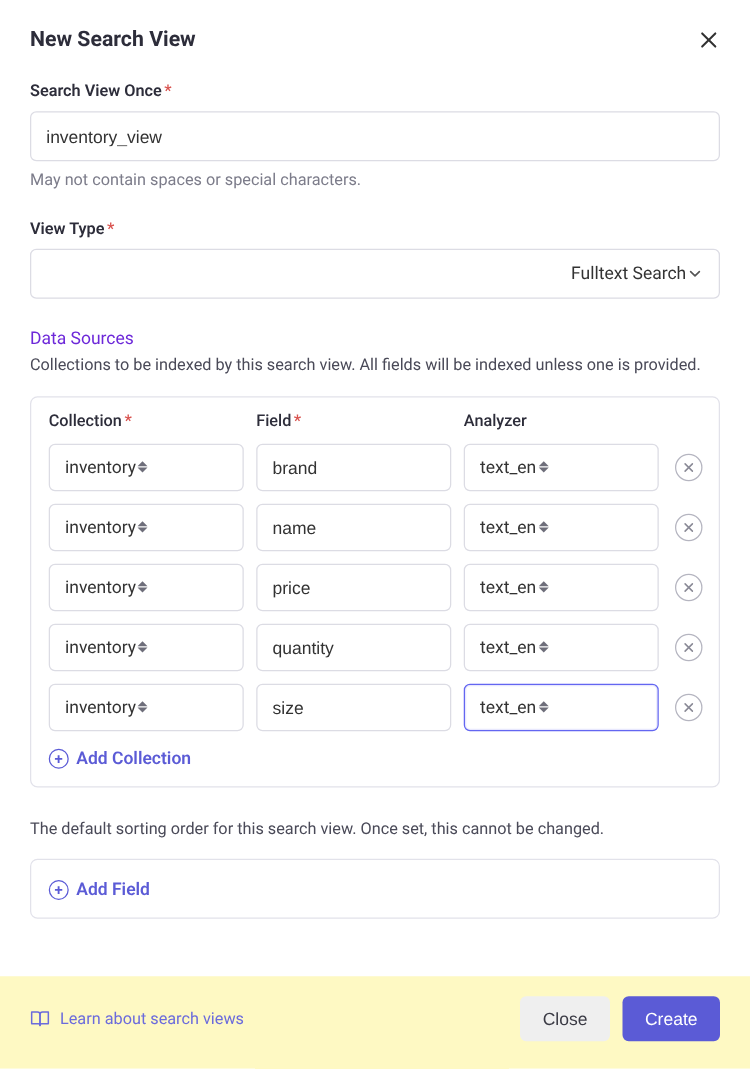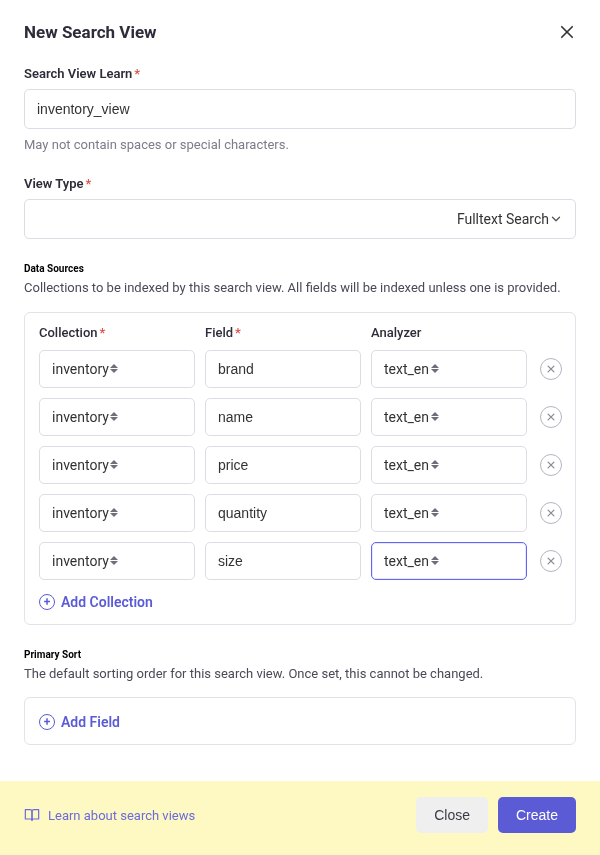--- a/index.html
+++ b/index.html
@@ -62,23 +62,23 @@
   .select-wrap {
     display: flex;
     align-items: center;
     justify-content: flex-end;
     padding: 0 12px;
     cursor: pointer;
   }
   .select-value { font-size: 14px; color: #333; }
   .chev { width: 14px; height: 14px; color: #555; }
   .section-title {
-    font-size: 10px;
-    font-weight: 700;
-    color: #000000;
+    font-size: 14px;
+    font-weight: 400;
+    color: #6d28d9;
     margin-bottom: 4px;
   }
   .section-desc {
     font-size: 13px;
     color: #4a4a58;
     line-height: 1.5;
     margin: 0 0 14px 0;
   }
   .panel {
     border: 1px solid #e2e2ea;
@@ -212,21 +212,21 @@
     <div class="close-x">
       <svg viewBox="0 0 24 24" fill="none" stroke="currentColor" stroke-width="2.2" stroke-linecap="round">
         <line x1="5" y1="5" x2="19" y2="19"></line>
           <line x1="19" y1="5" x2="5" y2="19"></line>
       </svg>
     </div>
   </div>
 
   <div class="block">
     <label class="section-label">
-      <span>Search View Learn</span><span class="req">*</span>
+      <span>Search View Once</span><span class="req">*</span>
     </label>
     <input class="text-input" type="text" value="inventory_view" style="">
     <div class="hint">May not contain spaces or special characters.</div>
   </div>
 
   <div class="block">
     <label class="section-label">
       <span>View Type</span><span class="req">*</span>
     </label>
     <div class="select-wrap">
@@ -369,21 +369,20 @@
           </div>
         </div>
       <div class="add-link">
         <span class="plus">+</span>
         <span>Add Collection</span>
       </div>
     </div>
   </div>
 
   <div class="block">
-    <div class="section-title">Primary Sort</div>
     <p class="section-desc">The default sorting order for this search view. Once set, this cannot be changed.</p>
     <div class="panel">
       <div class="add-link">
         <span class="plus">+</span>
         <span>Add Field</span>
       </div>
     </div>
   </div>
 </div>
 

